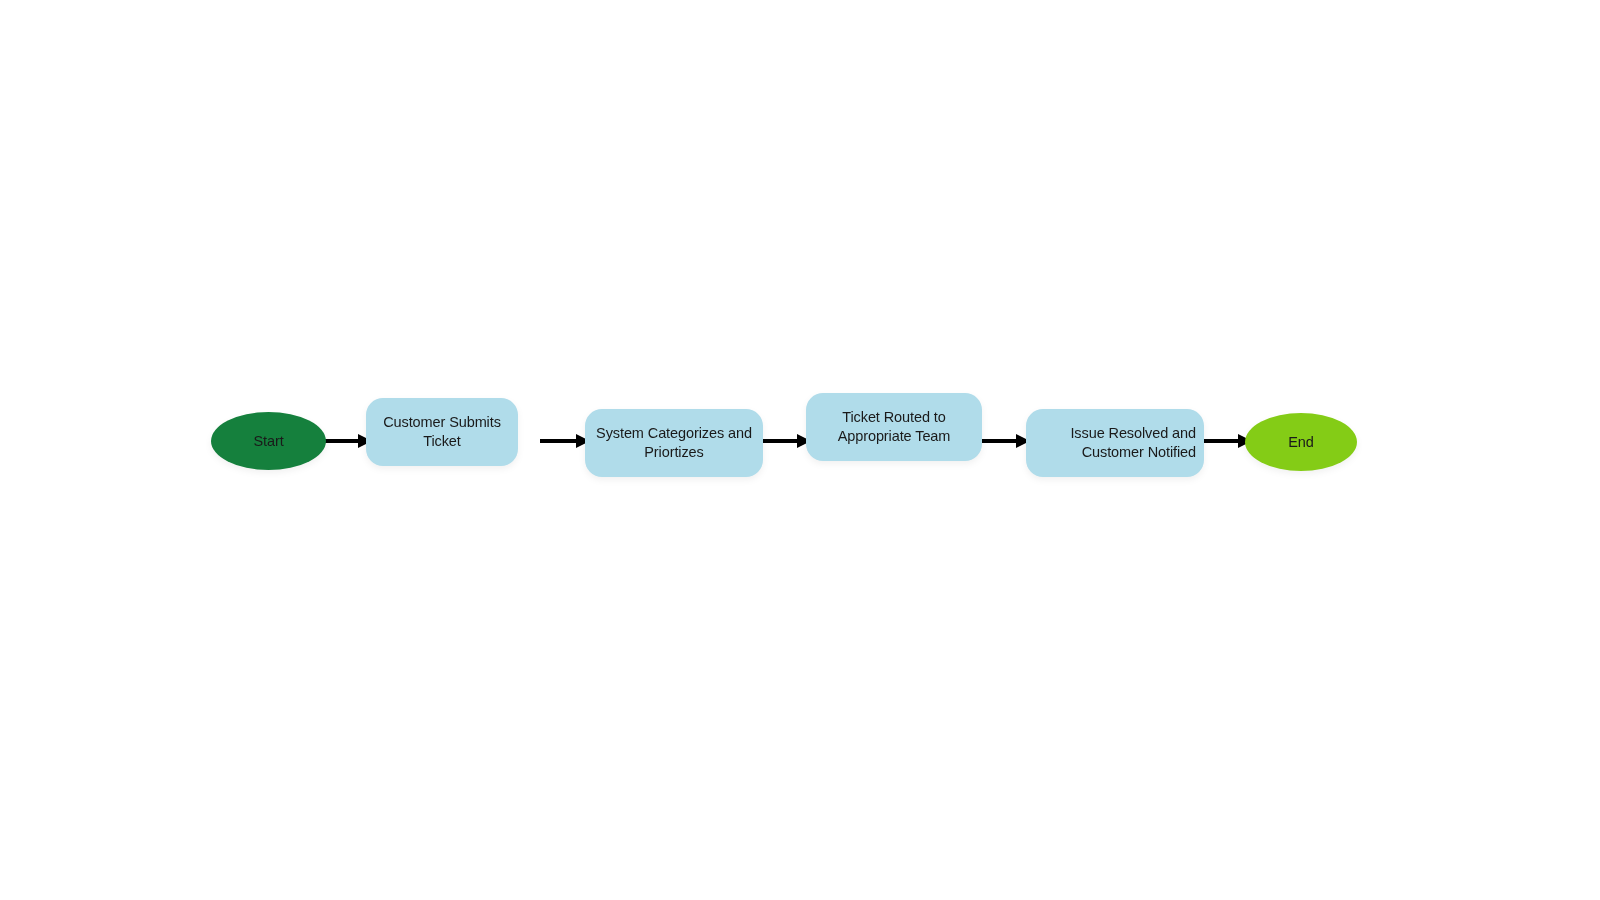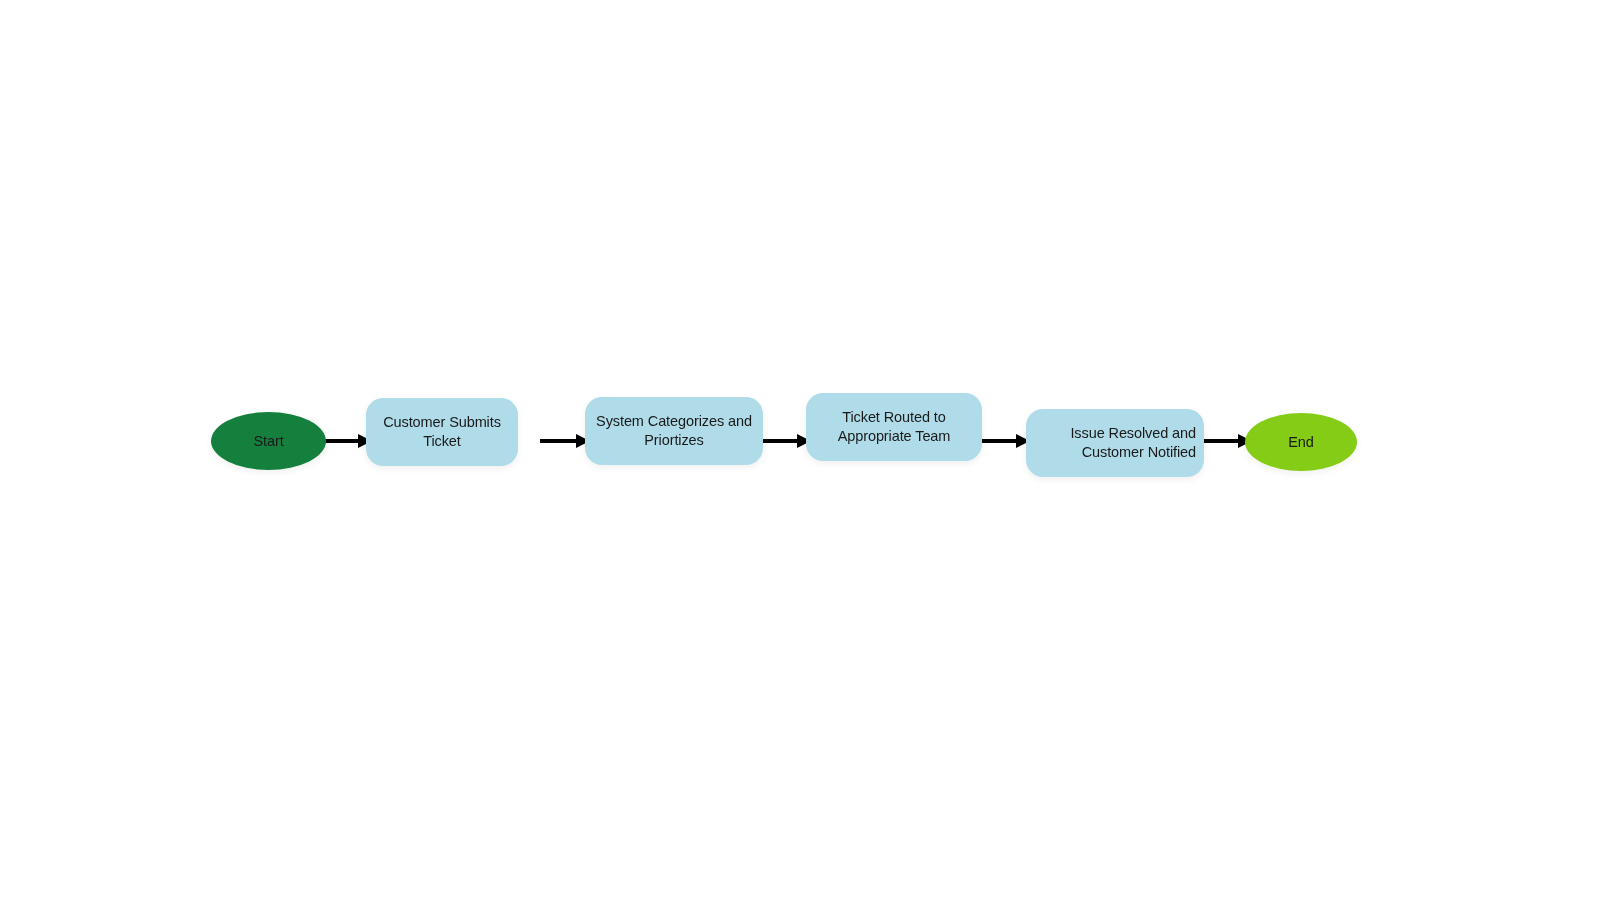--- a/index.html
+++ b/index.html
@@ -96,21 +96,21 @@
         <polygon points="36,6 50,13 36,20" fill="#000000"></polygon>
       </svg>
     </div>
     <div class="node terminator" style="left: 211px; top: 412px; width: 115px; height: 58px; background: #15803d;">
       <span class="node-label">Start</span>
     </div>
     <div class="node process" style="left: 366px; top: 398px; width: 152px; height: 68px; background: rgb(176, 220, 234);">
       <span class="node-label">Customer Submits
 Ticket</span>
     </div>
-    <div class="node process" style="left: 585px; top: 397px; width: 178px; height: 68px; background: rgb(176, 220, 234);">
+    <div class="node process" style="left: 585px; top: 409px; width: 178px; height: 68px; background: rgb(176, 220, 234);">
       <span class="node-label">System Categorizes and
 Priortizes</span>
     </div>
     <div class="node process" style="left: 806px; top: 393px; width: 176px; height: 68px; background: rgb(176, 220, 234);">
       <span class="node-label">Ticket Routed to
 Appropriate Team</span>
     </div>
     <div class="node process" style="left: 1026px; top: 409px; width: 178px; height: 68px; background: rgb(176, 220, 234); text-align: right;">
       <span class="node-label">Issue Resolved and
 Customer Notified</span>

